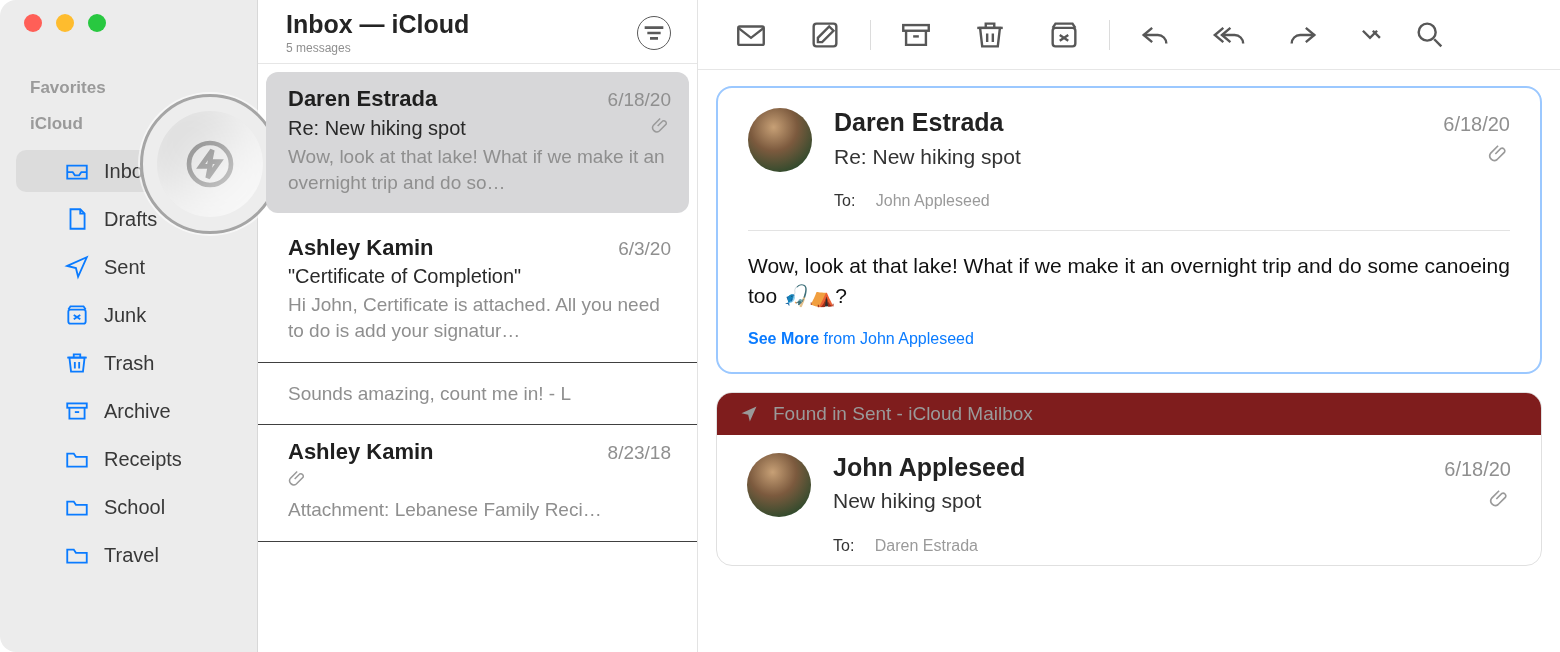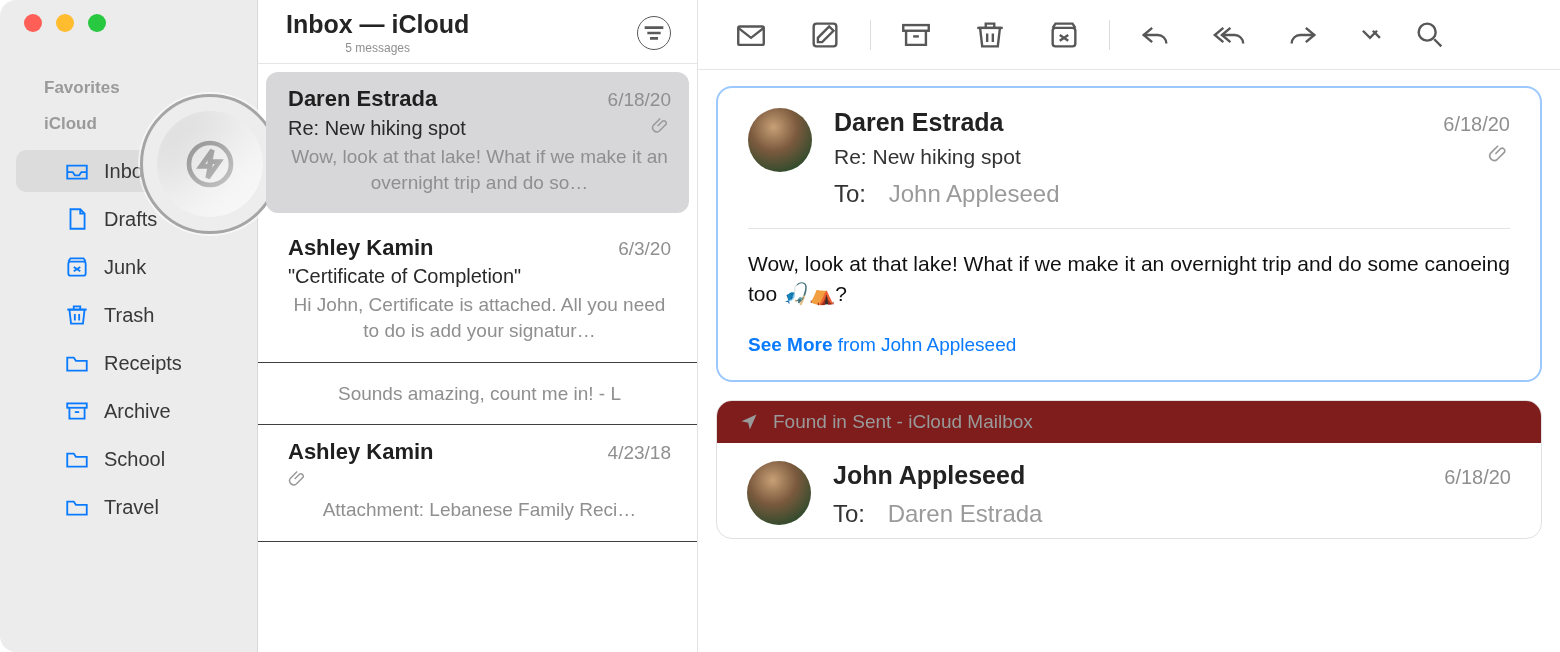--- a/index.html
+++ b/index.html
@@ -13,21 +13,21 @@
     border-right:1px solid #d8d8d8;
     display:flex; flex-direction:column;
     padding-top:14px;
     position:relative;
   }
   .traffic { display:flex; gap:14px; padding-left:24px; margin-bottom:46px;}
   .dot { width:18px; height:18px; border-radius:50%; }
   .dot.red{background:#ff5f57;} .dot.yellow{background:#febc2e;} .dot.green{background:#28c840;}
   .section-label {
     font-size:17px; font-weight:600; color:#9a9a9a;
-    padding:0 24px 16px 44px;
+    padding:0 24px 16px 30px;
   }
   .folder {
     display:flex; align-items:center; gap:14px;
     padding:8px 0 8px 48px;
     font-size:20px; color:#383838;
     border-radius:10px;
     margin:0 16px 6px 16px;
     cursor:pointer;
   }
   .folder.active { background:#dcdcdc; }
@@ -47,21 +47,21 @@
   .compose-highlight::after{
     content:""; position:absolute; inset:14px; border-radius:50%;
     box-shadow: -20px -20px 40px rgba(255,255,255,.6) inset,
                  20px  20px 40px rgba(0,0,0,.06) inset;
   }
 
   
   .listpane {
     width: 440px;
     border-right:1px solid #e3e3e3;
-    display:flex; flex-direction:column;text-align:center;
+    display:flex; flex-direction:column;
   }
   .listheader{
     display:flex; align-items:center; justify-content:space-between;
     padding:10px 26px 8px 28px; border-bottom:1px solid #e6e6e6;
     position:relative; z-index:60;
   }
   .listheader h1{font-size:25px; font-weight:700; color:#242424;}
   .listheader .sub{font-size:12px; color:#8f8f8f; margin-top:2px;}
   .filter-btn{
     width:34px;height:34px;border:1.8px solid #5a5a5a;border-radius:50%;
@@ -101,26 +101,26 @@
     border:2.5px solid #9bc8ff; border-radius:16px;
     padding:20px 30px 24px 30px; margin-bottom:18px; background:#fff;
   }
   .card .hdr{display:flex;gap:22px;}
   .avatar{width:64px;height:64px;border-radius:50%;background:radial-gradient(circle at 40% 30%, #c7a076 0%, #7c5a3e 40%, #2f4a2c 80%);flex-shrink:0;}
   .hcol{flex:1;}
   .hrow{display:flex;justify-content:space-between;align-items:baseline;}
   .hname{font-size:25px;font-weight:700;}
   .hdate{font-size:20px;color:#8f8f8f;}
   .hsub{font-size:21px;color:#333;margin-top:6px;display:flex;justify-content:space-between;align-items:center;}
-  .hto{font-size:24px;color:#333;margin-top:10px;}
+  .hto{font-size:16px;color:#333;margin-top:22px;}
   .hto .lbl{color:#333;margin-right:16px;}
   .hto .val{color:#9a9a9a;}
   .card hr{border:none;border-top:1px solid #e3e3e3;margin:20px 0;}
   .bodytext{font-size:21px;line-height:1.45;color:#111;}
-  .seemore{margin-top:24px;font-size:19px;}
+  .seemore{margin-top:18px;font-size:16px;}
   .seemore b{color:#0a7bff;font-weight:700;}
   .seemore span{color:#0a7bff;}
 
   .related{
     border:1px solid #e0e0e0;border-radius:16px;overflow:hidden;
   }
   .related .bar{
     background:#7f1d1d;padding:10px 22px;font-size:19px;color:#9a9a9a;
     display:flex;align-items:center;gap:14px;
   }
@@ -155,20 +155,28 @@
         <svg viewBox="0 0 24 24">
           <path d="M6 3h9l4 4v14H6z"></path>
           <path d="M15 3v4h4"></path>
         </svg>
       </span>
     <span>Drafts</span>
   </div>
   <div class="folder">
     <span class="ic">
         <svg viewBox="0 0 24 24">
+          <path d="M3 11l18-8-8 18-2-8z"></path>
+        </svg>
+      </span>
+    <span>Sent</span>
+  </div>
+  <div class="folder">
+    <span class="ic">
+        <svg viewBox="0 0 24 24">
           <rect x="4" y="7" width="16" height="13" rx="2"></rect>
           <path d="M4 7l2-3h12l2 3"></path>
           <path d="M9 12l6 4M15 12l-6 4"></path>
         </svg>
       </span>
     <span>Junk</span>
   </div>
   <div class="folder">
     <span class="ic">
         <svg viewBox="0 0 24 24">
@@ -176,34 +184,34 @@
           <path d="M3 7h18"></path>
           <path d="M9 7V4h6v3"></path>
           <path d="M10 11v6M14 11v6"></path>
         </svg>
       </span>
     <span>Trash</span>
   </div>
   <div class="folder">
     <span class="ic">
         <svg viewBox="0 0 24 24">
-          <path d="M3 7h6l2 3h10v9H3z"></path>
-        </svg>
-      </span>
-    <span>Receipts</span>
-  </div>
-  <div class="folder">
-    <span class="ic">
-        <svg viewBox="0 0 24 24">
           <rect x="3" y="5" width="18" height="4"></rect>
           <path d="M5 9v10h14V9"></path>
           <path d="M10 13h4"></path>
         </svg>
       </span>
     <span>Archive</span>
+  </div>
+  <div class="folder">
+    <span class="ic">
+        <svg viewBox="0 0 24 24">
+          <path d="M3 7h6l2 3h10v9H3z"></path>
+        </svg>
+      </span>
+    <span>Receipts</span>
   </div>
   <div class="folder">
     <span class="ic">
         <svg viewBox="0 0 24 24">
           <path d="M3 7h6l2 3h10v9H3z"></path>
         </svg>
       </span>
     <span>School</span>
   </div>
   <div class="folder">
@@ -261,21 +269,21 @@
     <div class="msg-preview">Hi John, Certificate is attached. All you need to do is add your signatur…</div>
   </div>
 
   <div class="msgitem">
     <div class="msg-preview">Sounds amazing, count me in! - L</div>
   </div>
 
   <div class="msgitem">
     <div class="msg-row1">
       <span class="msg-sender">Ashley Kamin</span>
-      <span class="msg-date">4/23/18</span>
+      <span class="msg-date">8/23/18</span>
     </div>
     <div class="msg-row2">
       <span class="attach-clip"><svg viewBox="0 0 24 24" width="20" height="20">
             <path d="M8 12l6-6a3 3 0 014 4l-8 8a5 5 0 01-7-7l8-8"></path>
           </svg></span>
     </div>
     <div class="msg-preview">Attachment: Lebanese Family Reci…</div>
   </div>
 </div>
 
@@ -385,20 +393,26 @@
           </svg>
         <span>Found in Sent - iCloud Mailbox</span>
       </div>
       <div class="hdr">
         <div class="avatar"></div>
         <div class="hcol">
           <div class="hrow">
             <span class="hname">John Appleseed</span>
             <span class="hdate">6/18/20</span>
           </div>
+          <div class="hsub">
+            <span>New hiking spot</span>
+            <span class="attach-clip"><svg viewBox="0 0 24 24" width="22" height="22">
+                  <path d="M8 12l6-6a3 3 0 014 4l-8 8a5 5 0 01-7-7l8-8"></path>
+                </svg></span>
+          </div>
           <div class="hto">
             <span class="lbl">To:</span>
             <span class="val">Daren Estrada</span>
           </div>
         </div>
       </div>
     </div>
   </div>
 </div>
 

